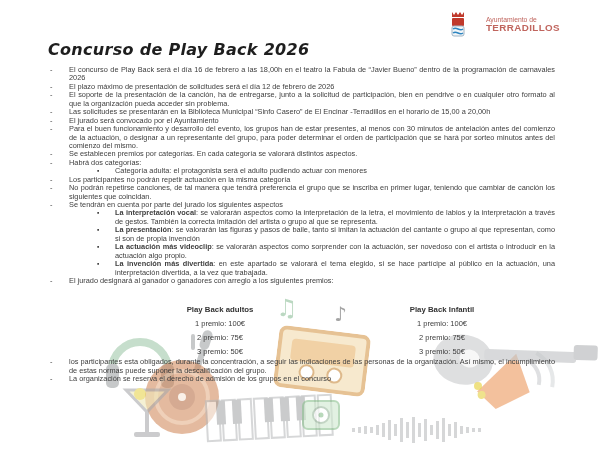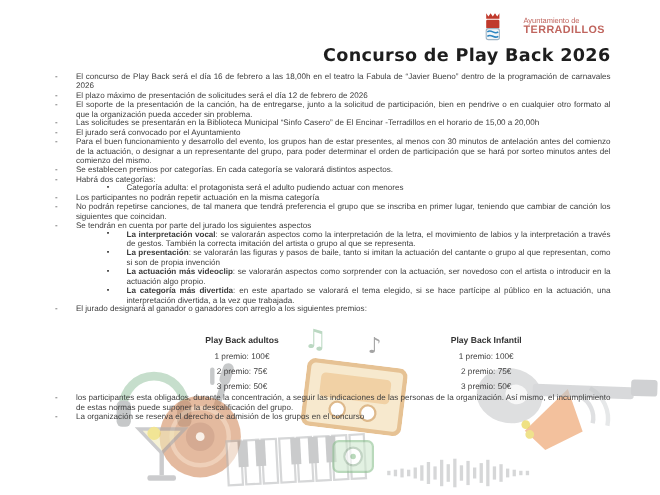--- a/index.html
+++ b/index.html
@@ -3,25 +3,25 @@
 <meta charset="utf-8">
 <style>
   html,body{margin:0;padding:0;}
   body{width:600px;height:450px;background:#ffffff;font-family:"Liberation Sans",sans-serif;color:#3d3d3d;overflow:hidden;}
   .page{position:relative;width:600px;height:450px;background:#fff;}
   
   .watermarks{position:absolute;inset:0;z-index:0;}
   .wm{position:absolute;}
   
   .content{position:relative;z-index:1;padding:40px 45px 0 48px;}
-  .logo{position:absolute;top:11px;right:50px;display:flex;align-items:center;gap:20px;z-index:2;}
+  .logo{position:absolute;top:11px;right:40px;display:flex;align-items:center;gap:20px;z-index:2;}
   .logo-text span{display:block;line-height:1.05;}
   .logo-line1{font-size:6.8px;color:#c0655e;}
   .logo-line2{font-size:9.8px;font-weight:bold;letter-spacing:.4px;color:#c0655e;}
-  h1{margin:0 0 7px 0;text-align:right;font-size:16px;font-weight:bold;color:#1e1e1e;font-family:"DejaVu Sans",sans-serif;letter-spacing:.3px;}
+  h1{margin:0 0 7px 0;text-align:left;font-size:16px;font-weight:bold;font-style:italic;color:#1e1e1e;font-family:"DejaVu Sans",sans-serif;letter-spacing:.3px;}
   ul.rules{list-style:none;margin:0;padding:0;font-size:7.35px;line-height:1.15;text-align:justify;}
   ul.rules li{position:relative;margin:0;}
   li.dash{padding-left:21px;}
   li.dash>.marker{position:absolute;left:2px;top:0;}
   li.bullet{padding-left:67px;}
   li.bullet>.marker{position:absolute;left:49px;top:0;font-size:6.5px;}
   li b{font-weight:bold;}
   
   .prizes{position:relative;height:52px;margin:20px 0 1px 0;}
   .prize-col{position:absolute;top:0;width:150px;text-align:center;}
@@ -157,21 +157,21 @@
         <li class="dash"><span class="marker">-</span>Para el buen funcionamiento y desarrollo del evento, los grupos han de estar presentes, al menos con 30 minutos de antelación antes del comienzo de la actuación, o designar a un representante del grupo, para poder determinar el orden de participación que se hará por sorteo minutos antes del comienzo del mismo.</li>
         <li class="dash"><span class="marker">-</span>Se establecen premios por categorías. En cada categoría se valorará distintos aspectos.</li>
         <li class="dash"><span class="marker">-</span>Habrá dos categorías:</li>
         <li class="bullet"><span class="marker">▪</span>Categoría adulta: el protagonista será el adulto pudiendo actuar con menores</li>
         <li class="dash"><span class="marker">-</span>Los participantes no podrán repetir actuación en la misma categoría</li>
         <li class="dash"><span class="marker">-</span>No podrán repetirse canciones, de tal manera que tendrá preferencia el grupo que se inscriba en primer lugar, teniendo que cambiar de canción los siguientes que coincidan.</li>
         <li class="dash"><span class="marker">-</span>Se tendrán en cuenta por parte del jurado los siguientes aspectos</li>
         <li class="bullet"><span class="marker">▪</span><b>La interpretación vocal</b>: se valorarán aspectos como la interpretación de la letra, el movimiento de labios y la interpretación a través de gestos. También la correcta imitación del artista o grupo al que se representa.</li>
         <li class="bullet"><span class="marker">▪</span><b>La presentación</b>: se valorarán las figuras y pasos de baile, tanto si imitan la actuación del cantante o grupo al que representan, como si son de propia invención</li>
         <li class="bullet"><span class="marker">▪</span><b>La actuación más videoclip</b>: se valorarán aspectos como sorprender con la actuación, ser novedoso con el artista o introducir en la actuación algo propio.</li>
-        <li class="bullet"><span class="marker">▪</span><b>La categoría más divertida</b>: en este apartado se valorará el tema elegido, si se hace partícipe al público en la actuación, una interpretación divertida, a la vez que trabajada.</li>
+        <li class="bullet"><span class="marker">▪</span><b>La invención más divertida</b>: en este apartado se valorará el tema elegido, si se hace partícipe al público en la actuación, una interpretación divertida, a la vez que trabajada.</li>
         <li class="dash"><span class="marker">-</span>El jurado designará al ganador o ganadores con arreglo a los siguientes premios:</li>
       </ul>
 
     <div class="prizes">
       <div class="prize-col col-0">
         <span class="prize-title">Play Back adultos</span>
       <div class="prize-row">1 premio: 100€</div>
           <div class="prize-row">2 premio: 75€</div>
           <div class="prize-row">3 premio: 50€</div>
         </div>

